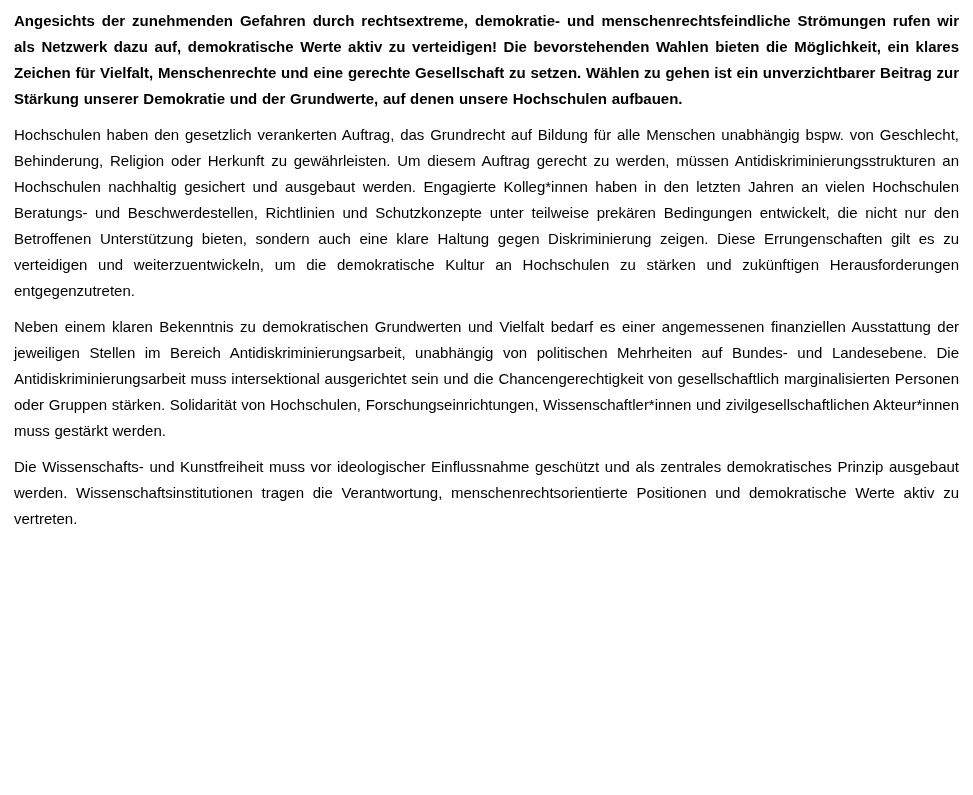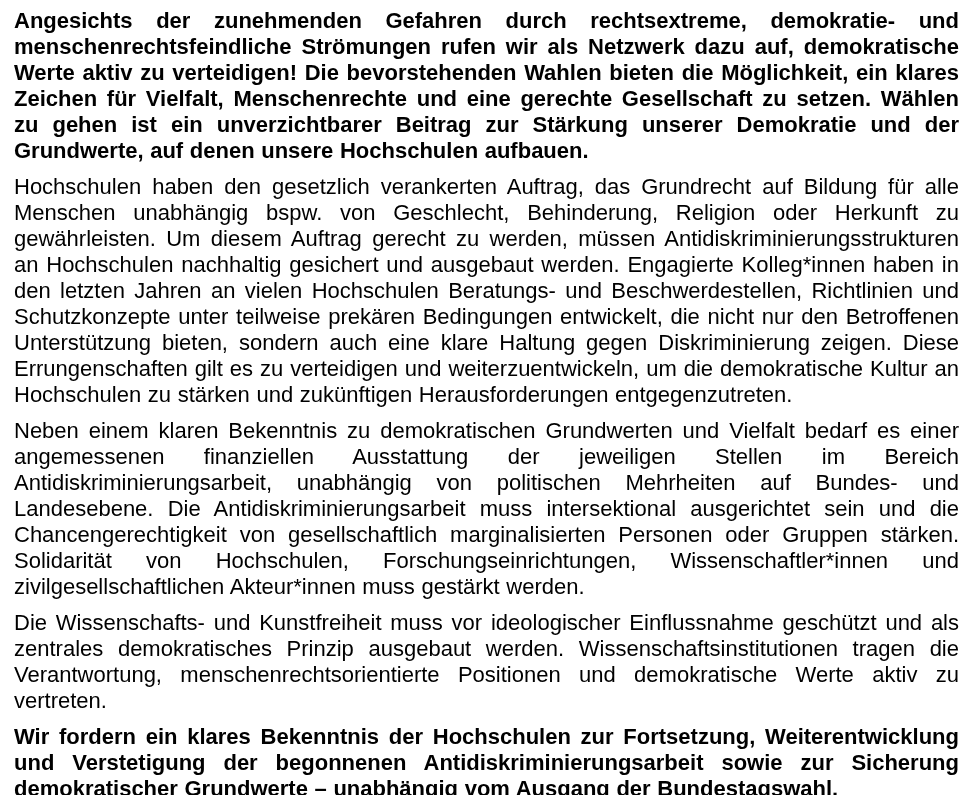--- a/index.html
+++ b/index.html
@@ -11,35 +11,34 @@
     width: 973px;
     height: 795px;
     box-sizing: border-box;
     background: #ffffff;
     padding: 8px 14px 10px 14px;
     font-family: "Liberation Sans", sans-serif;
     color: #000000;
     overflow: hidden;
   }
   .para {
-    font-size: 22px;
+    font-size: 15px;
     line-height: 26px;
     text-align: justify;
     margin: 0 0 10px 0;
     word-spacing: 0.5px;
   }
   .para.bold {
     font-weight: bold;
   }
   .para:last-child {
     margin-bottom: 0;
   }
 </style>
 </head>
 <body>
 
 <div class="page">
   <p class="para bold">Angesichts der zunehmenden Gefahren durch rechtsextreme, demokratie- und menschenrechtsfeindliche Strömungen rufen wir als Netzwerk dazu auf, demokratische Werte aktiv zu verteidigen! Die bevorstehenden Wahlen bieten die Möglichkeit, ein klares Zeichen für Vielfalt, Menschenrechte und eine gerechte Gesellschaft zu setzen. Wählen zu gehen ist ein unverzichtbarer Beitrag zur Stärkung unserer Demokratie und der Grundwerte, auf denen unsere Hochschulen aufbauen.</p>
   <p class="para">Hochschulen haben den gesetzlich verankerten Auftrag, das Grundrecht auf Bildung für alle Menschen unabhängig bspw. von Geschlecht, Behinderung, Religion oder Herkunft zu gewährleisten. Um diesem Auftrag gerecht zu werden, müssen Antidiskriminierungsstrukturen an Hochschulen nachhaltig gesichert und ausgebaut werden. Engagierte Kolleg*innen haben in den letzten Jahren an vielen Hochschulen Beratungs- und Beschwerdestellen, Richtlinien und Schutzkonzepte unter teilweise prekären Bedingungen entwickelt, die nicht nur den Betroffenen Unterstützung bieten, sondern auch eine klare Haltung gegen Diskriminierung zeigen. Diese Errungenschaften gilt es zu verteidigen und weiterzuentwickeln, um die demokratische Kultur an Hochschulen zu stärken und zukünftigen Herausforderungen entgegenzutreten.</p>
   <p class="para">Neben einem klaren Bekenntnis zu demokratischen Grundwerten und Vielfalt bedarf es einer angemessenen finanziellen Ausstattung der jeweiligen Stellen im Bereich Antidiskriminierungsarbeit, unabhängig von politischen Mehrheiten auf Bundes- und Landesebene. Die Antidiskriminierungsarbeit muss intersektional ausgerichtet sein und die Chancengerechtigkeit von gesellschaftlich marginalisierten Personen oder Gruppen stärken. Solidarität von Hochschulen, Forschungseinrichtungen, Wissenschaftler*innen und zivilgesellschaftlichen Akteur*innen muss gestärkt werden.</p>
   <p class="para">Die Wissenschafts- und Kunstfreiheit muss vor ideologischer Einflussnahme geschützt und als zentrales demokratisches Prinzip ausgebaut werden. Wissenschaftsinstitutionen tragen die Verantwortung, menschenrechtsorientierte Positionen und demokratische Werte aktiv zu vertreten.</p>
-  <p class="para bold">Wir fordern ein klares Bekenntnis der Hochschulen zur Fortsetzung, Weiterentwicklung und Verstetigung der begonnenen Antidiskriminierungsarbeit sowie zur Sicherung demokratischer Grundwerte – unabhängig vom Ausgang der Bundestagswahl.</p>
 </div>
 
 </body></html>

